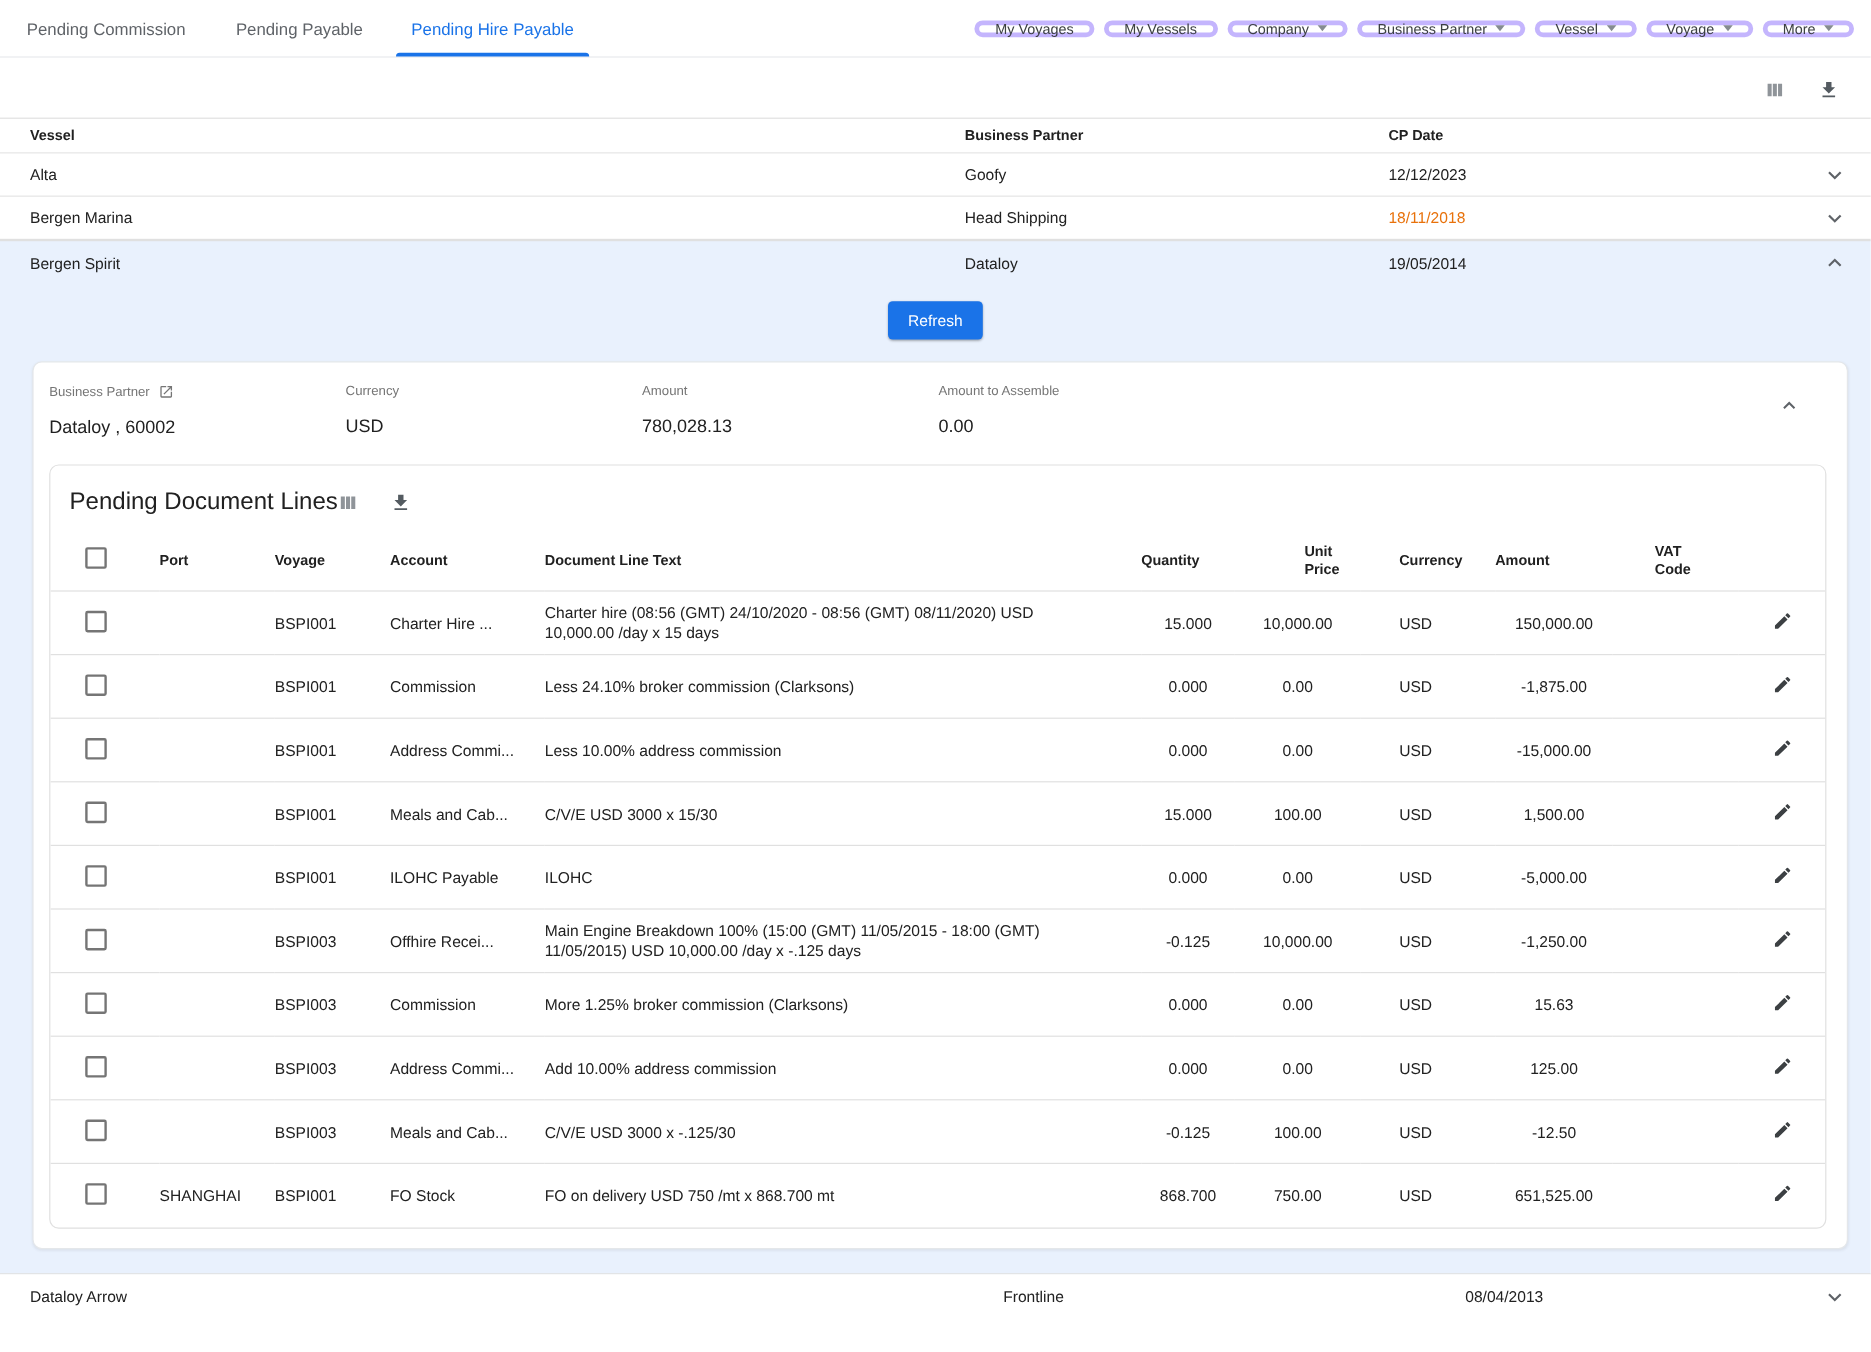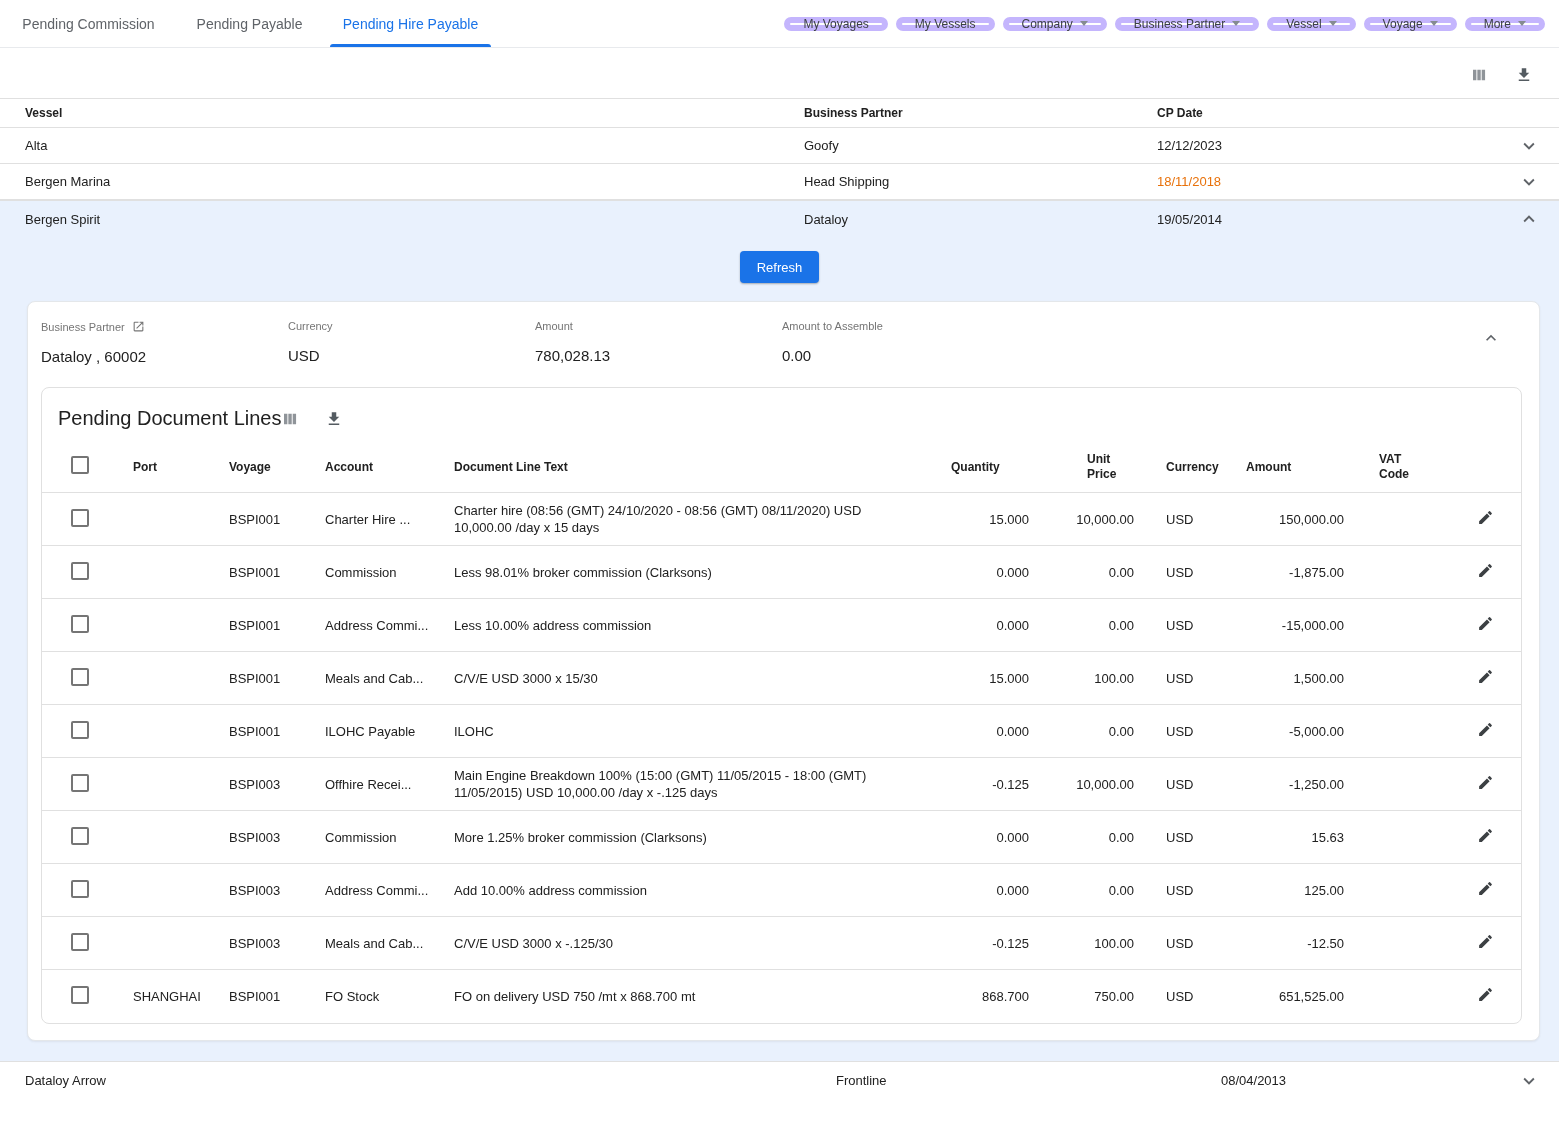--- a/index.html
+++ b/index.html
@@ -14,21 +14,21 @@
   .topbar { height: 48px; display: flex; justify-content: space-between; align-items: center;
             border-bottom: 1px solid #e8eaed; padding-right: 14px; }
   .tabs { display: flex; height: 100%; margin-left: 8px; }
   .tab { width: 161px; display: flex; align-items: center; justify-content: center;
          font-size: 14px; font-weight: 500; color: #5f6368; position: relative; cursor: pointer; white-space: nowrap; }
   .tab.active { color: #1a73e8; }
   .tab.active::after { content:""; position: absolute; left: 0; right: 0; bottom: 0; height: 3px;
          background: #1a73e8; border-radius: 3px 3px 0 0; }
   .chips { display: flex; gap: 8px; align-items: center; }
   .chip { display: inline-flex; align-items: center; gap: 7px; height: 14px; padding: 0 13px;
-          border: 6px solid #c4b5fd; border-radius: 14px; background: #fff;
+          border: 4px solid #c4b5fd; border-radius: 14px; background: #fff;
           font-size: 12px; font-weight: 500; color: #3c4043; cursor: pointer; white-space: nowrap; }
   .chip .caret { display: none; width: 0; height: 0; border-left: 4px solid transparent;
           border-right: 4px solid transparent; border-top: 5px solid #858b90; }
   .chip.has-caret .caret { display: inline-block; }
 
   
   .toolbar { display: flex; justify-content: flex-end; align-items: center; gap: 27px; padding: 18px 26px 14px; }
   .icon-btn { cursor: pointer; display: inline-flex; align-items: center; justify-content: center; }
 
   
@@ -61,21 +61,21 @@
   .lines-head { display: flex; align-items: center; justify-content: flex-start; padding: 19px 22px 12px 16px; }
   .lines-title { font-size: 20px; color: #212121; font-weight: 400; }
   .lines-icons { display: flex; gap: 26px; align-items: center; }
 
   
   table.lines { width: 100%; border-collapse: collapse; table-layout: fixed; }
   table.lines th { font-size: 12px; font-weight: 700; color: #212121; padding: 10px 0; line-height: 15px;
                    text-align: left; vertical-align: middle; }
   table.lines tbody tr { border-top: 1px solid #e0e0e0; }
   table.lines td { font-size: 13px; color: #212121; height: 53px; vertical-align: middle; padding: 8px 0; }
-  .h-right, .c-num { text-align: right; }
+  .h-right, .c-num { text-align: center; }
   .h-unitprice { padding-left: 58px !important; }
   .h-vat { padding-left: 35px !important; padding-right: 42px !important; }
   .c-currency, .h-currency { padding-left: 32px !important; }
   .c-vat { padding-left: 35px !important; }
   .c-text { line-height: 17px; padding-right: 34px !important; }
   .c-account { white-space: nowrap; overflow: hidden; padding-right: 10px !important; }
   .c-port, .c-voyage { padding-right: 8px !important; }
   .c-edit { text-align: center; }
   .checkbox { display: inline-block; width: 18px; height: 18px; border: 2px solid #757575;
               border-radius: 2px; margin-left: 29px; cursor: pointer; background: #fff; }
@@ -296,21 +296,21 @@
                     </svg>
                   </span>
                 </td>
               </tr>
 
               <tr>
                 <td><span class="checkbox"></span></td>
                 <td class="c-port"></td>
                 <td class="c-voyage">BSPI001</td>
                 <td class="c-account">Commission</td>
-                <td class="c-text">Less 98.01% broker commission (Clarksons)</td>
+                <td class="c-text">Less 24.10% broker commission (Clarksons)</td>
                 <td class="c-num">0.000</td>
                 <td class="c-num">0.00</td>
                 <td class="c-currency">USD</td>
                 <td class="c-num">-1,875.00</td>
                 <td class="c-vat"></td>
                 <td class="c-edit">
                   <span class="icon-btn">
                     <svg width="17" height="17" viewBox="0 0 24 24">
                       <path fill="#3c4043" d="M3 17.25V21h3.75L17.81 10.19l-3.75-3.75L3 17.25zM20.71 7.04a.9959.9959 0 0 0 0-1.41l-2.34-2.34a.9959.9959 0 0 0-1.41 0l-1.83 1.83 3.75 3.75 1.83-1.83z"></path>
                     </svg>

